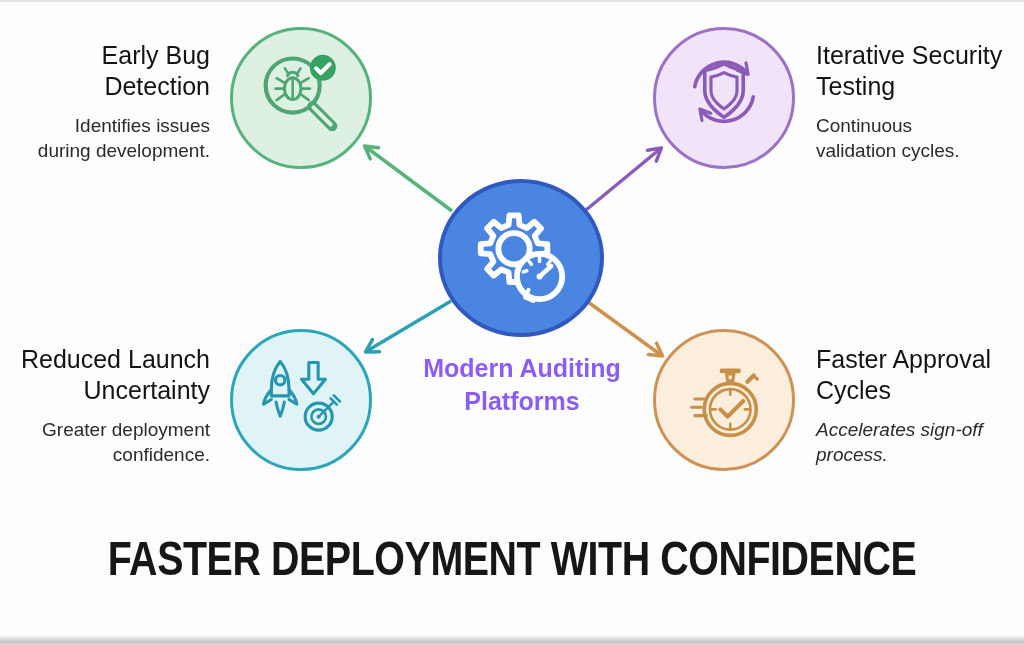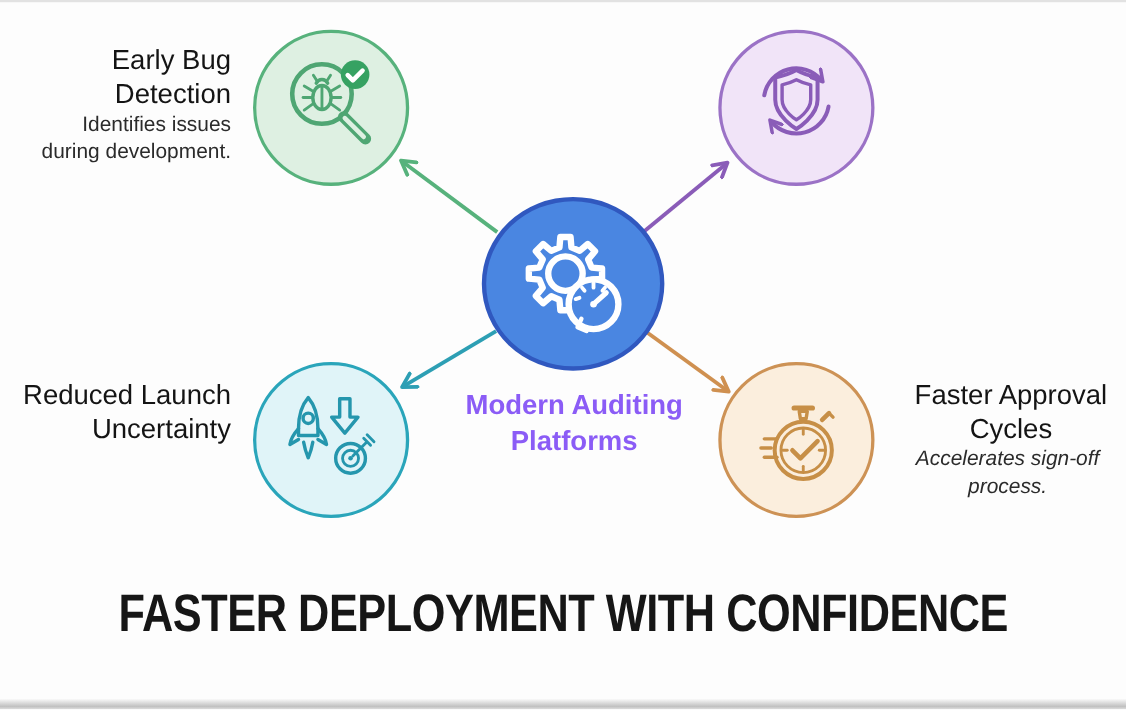--- a/index.html
+++ b/index.html
@@ -15,25 +15,25 @@
     display:flex;align-items:center;justify-content:center;}
   #circle-tl{left:230px;top:27px;background:#def0e2;border:3px solid #57b27c;}
   #circle-tr{left:653px;top:27px;background:#f1e4f8;border:3px solid #9b72c6;}
   #circle-bl{left:230px;top:329px;background:#e0f4f8;border:3px solid #2aa5ba;}
   #circle-br{left:653px;top:329px;background:#fbeedd;border:3px solid #cd9255;}
   .center-circle{position:absolute;left:438px;top:179px;width:166px;height:158px;border-radius:50%;
     background:#4a86e1;border:4px solid #3058bf;box-sizing:border-box;
     display:flex;align-items:center;justify-content:center;}
   .quad{position:absolute;}
   .quad .title{font-size:25px;font-weight:normal;color:#141414;line-height:1.22;}
-  .quad .desc{font-size:19px;color:#2b2b2b;line-height:1.32;}
+  .quad .desc{font-size:19px;color:#2b2b2b;line-height:1.32;margin-top:12px;}
   #quad-tl{left:4px;top:40px;width:206px;text-align:right;}
   #quad-tr{left:816px;top:40px;width:206px;text-align:left;}
   #quad-bl{left:4px;top:344px;width:206px;text-align:right;}
-  #quad-br{left:816px;top:344px;width:206px;text-align:center;}
+  #quad-br{left:816px;top:344px;width:206px;text-align:left;}
   #quad-tl .desc,#quad-bl .desc{width:185px;margin-left:auto;}
   #quad-tr .desc{width:175px;}
   #quad-br .desc{width:200px;font-style:italic;}
   .center-label{position:absolute;left:372px;top:352px;width:300px;text-align:center;
     font-size:25px;font-weight:bold;line-height:1.3;color:#8b5cf6;}
   .headline{position:absolute;left:0;top:531px;width:1024px;text-align:center;
     font-size:48px;font-weight:bold;color:#161616;letter-spacing:-.5px;white-space:nowrap;
     transform:scaleX(0.82);transform-origin:512px 0;}
   .subtitle{position:absolute;left:0;top:593px;width:1024px;text-align:center;
     font-size:23px;color:#1f1f1f;}
@@ -119,20 +119,24 @@
         </marker>
       </defs>
       <g fill="none" stroke="#8a5cb8" stroke-linecap="round" stroke-linejoin="round">
         <path d="M 50 17 C 55.5 20 62 22.3 68.5 23.5 L 68.5 43 C 68.5 57.5 50 68.5 50 68.5 C 50 68.5 31.5 57.5 31.5 43 L 31.5 23.5 C 38 22.3 44.5 20 50 17 Z" stroke-width="3.5"></path>
         <path d="M 50 25.5 C 53.8 27.5 58.2 29 62.5 29.9 L 62.5 43 C 62.5 53 50 60.5 50 60.5 C 50 60.5 37.5 53 37.5 43 L 37.5 29.9 C 41.8 29 46.2 27.5 50 25.5 Z" stroke-width="3"></path>
         <path d="M 21.9 39.1 A 28.5 28.5 0 0 1 71.8 25.7" stroke-width="3.5" marker-end="url(#ah-icon-purple)"></path>
         <path d="M 78.1 48.9 A 28.5 28.5 0 0 1 28.2 62.3" stroke-width="3.5" marker-end="url(#ah-icon-purple)"></path>
       </g>
     </svg>
   </div>
+  <div class="quad" id="quad-tr">
+    <div class="title">Iterative Security Testing</div>
+    <div class="desc">Continuous validation cycles.</div>
+  </div>
 
   <div class="node-circle" id="circle-bl">
     <svg width="104" height="104" viewBox="0 0 100 100">
       <g fill="none" stroke="#2596ad" stroke-linecap="round" stroke-linejoin="round">
         <path d="M 30 13 C 36 20 38.5 28 38.5 40 L 38.5 46 L 21.5 46 L 21.5 40 C 21.5 28 24 20 30 13 Z" stroke-width="3"></path>
         <circle cx="30" cy="31" r="4.5" stroke-width="3"></circle>
         <path d="M 21.5 40 C 17 45 14.5 50 14 54 L 21.5 49.5" stroke-width="3"></path>
         <path d="M 38.5 40 C 43 45 45.5 50 46 54 L 38.5 49.5" stroke-width="3"></path>
         <path d="M 26 52 C 27 58 28.5 62 30 65.5 C 31.5 62 33 58 34 52" stroke-width="3"></path>
         <path d="M 57.5 14 L 66.5 14 L 66.5 30 L 73.5 30 L 62 44 L 50.5 30 L 57.5 30 Z" stroke-width="3"></path>
@@ -140,20 +144,21 @@
         <circle cx="67" cy="66" r="7" stroke-width="2.5"></circle>
         <circle cx="67" cy="66" r="2" fill="#2596ad" stroke="none"></circle>
         <line x1="69" y1="64" x2="81" y2="52" stroke-width="2.5"></line>
         <line x1="78.5" y1="48.5" x2="84.5" y2="54.5" stroke-width="2.5"></line>
         <line x1="81.5" y1="45.5" x2="87.5" y2="51.5" stroke-width="2.5"></line>
       </g>
     </svg>
   </div>
   <div class="quad" id="quad-bl">
     <div class="title">Reduced Launch Uncertainty</div>
+    <div class="desc">Greater deployment confidence.</div>
   </div>
 
   <div class="node-circle" id="circle-br">
     <svg width="104" height="104" viewBox="0 0 100 100">
       <g fill="none" stroke="#c78f47" stroke-linecap="round" stroke-linejoin="round">
         <circle cx="56" cy="59" r="25" stroke-width="3.5"></circle>
         <circle cx="56" cy="59" r="19.5" stroke-width="2.5"></circle>
         <path d="M 46.5 59 l 7 7 l 15 -15" stroke-width="4"></path>
         <line x1="56" y1="41" x2="56" y2="45" stroke-width="2.5"></line>
         <line x1="70" y1="59" x2="74" y2="59" stroke-width="2.5"></line>

